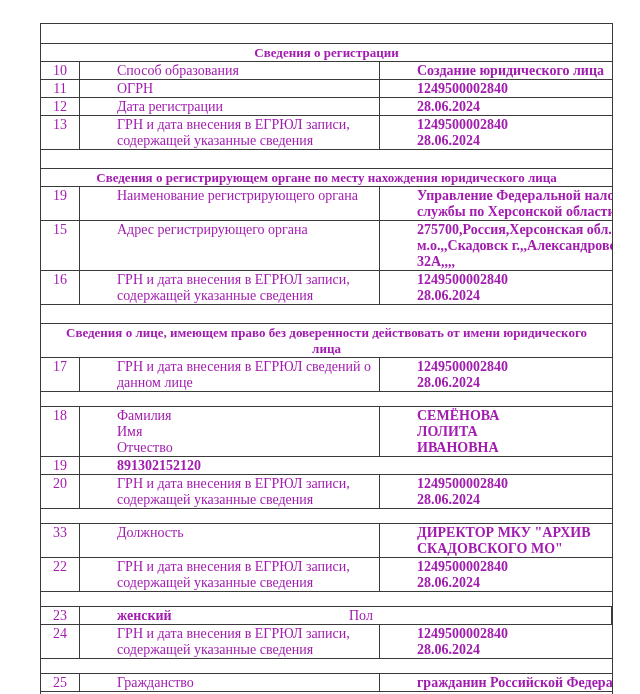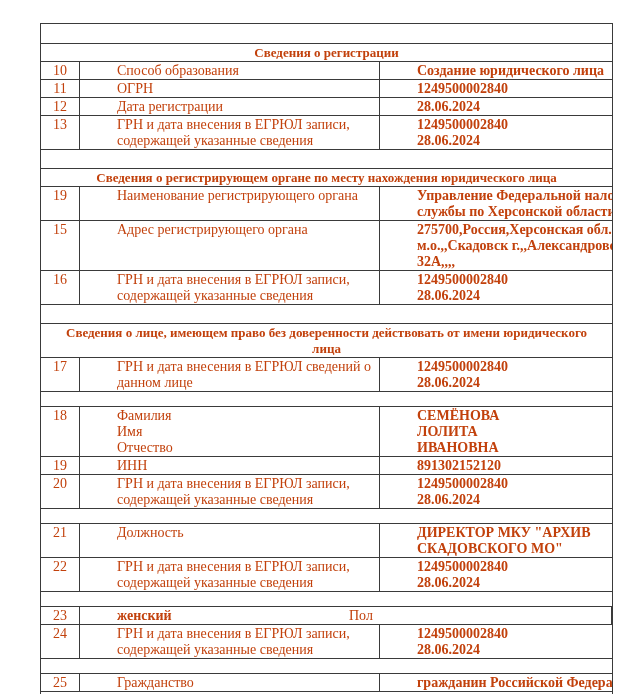--- a/index.html
+++ b/index.html
@@ -7,21 +7,21 @@
     padding: 0;
     background: #ffffff;
   }
   .page {
     position: relative;
     width: 640px;
     height: 694px;
     overflow: hidden;
     background: #ffffff;
     font-family: "Liberation Serif", "DejaVu Serif", serif;
-    color: #c2410c;
+    color: #a21caf;
   }
   .doc-table {
     position: absolute;
     left: 40px;
     top: 23px;
     width: 573px;
     border: 1px solid #3a3a3a;
     box-sizing: border-box;
     background: #ffffff;
   }
@@ -153,35 +153,34 @@
       <div class="cell num">18</div>
       <div class="cell label">Фамилия
 Имя
 Отчество</div>
       <div class="cell value">СЕМЁНОВА
 ЛОЛИТА
 ИВАНОВНА</div>
     </div>
     <div class="row">
       <div class="cell num">19</div>
-      <div class="cell label">ИНН</div>
       <div class="cell value">891302152120</div>
     </div>
     <div class="row">
       <div class="cell num">20</div>
       <div class="cell label">ГРН и дата внесения в ЕГРЮЛ записи,
 содержащей указанные сведения</div>
       <div class="cell value">1249500002840
 28.06.2024</div>
     </div>
 
     <div class="spacer sp-group"></div>
 
     <div class="row">
-      <div class="cell num">21</div>
+      <div class="cell num">33</div>
       <div class="cell label">Должность</div>
       <div class="cell value">ДИРЕКТОР МКУ "АРХИВ
 СКАДОВСКОГО МО"</div>
     </div>
     <div class="row">
       <div class="cell num">22</div>
       <div class="cell label">ГРН и дата внесения в ЕГРЮЛ записи,
 содержащей указанные сведения</div>
       <div class="cell value">1249500002840
 28.06.2024</div>

